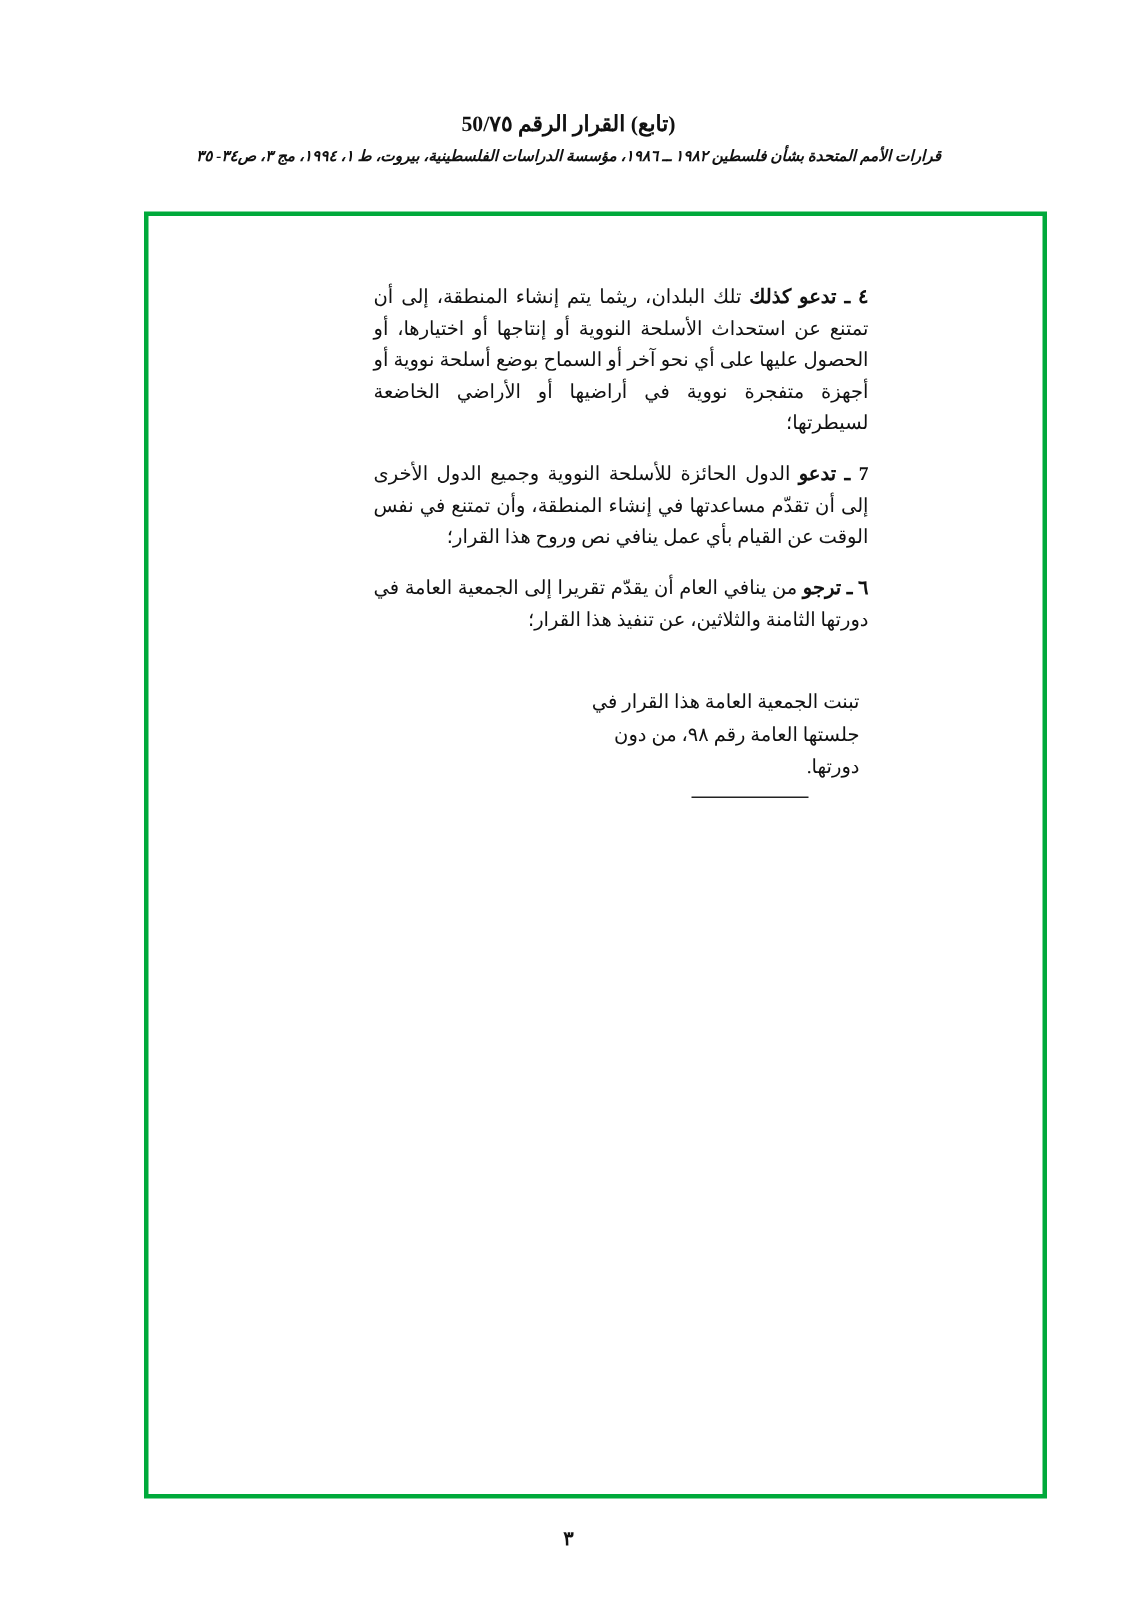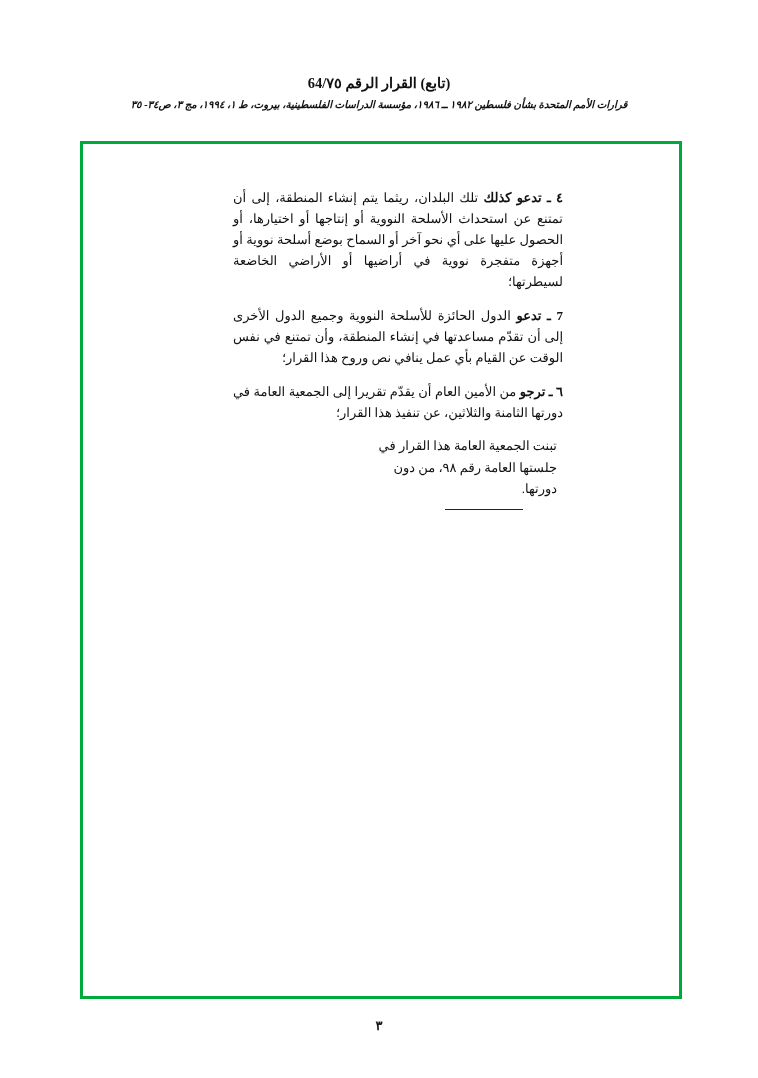--- a/index.html
+++ b/index.html
@@ -46,21 +46,21 @@
     color: #111;
     direction: rtl;
     line-height: 1.35;
     white-space: nowrap;
     font-style: italic;
   }
 
   .frame {
     position: absolute;
     top: 141px;
-    left: 80px;
+    left: 96px;
     width: 602px;
     height: 858px;
     border: 3px solid #00a93b;
     box-sizing: border-box;
     background: #fff;
   }
 
   .content {
     position: absolute;
     top: 30px;
@@ -76,21 +76,21 @@
     line-height: 1.62;
     margin-bottom: 2px;
     direction: rtl;
   }
 
   .para .lead {
     font-weight: bold;
   }
 
   .closing {
-    margin-top: 12px;
+    margin-top: 34px;
     font-size: 13px;
     line-height: 1.62;
     direction: rtl;
     text-align: left;
     margin-right: 6px;
   }
 
   .closing div {
     white-space: nowrap;
   }
@@ -113,37 +113,37 @@
     font-weight: bold;
     color: #111;
   }
 </style>
 </head>
 <body>
 
 <div class="page">
 
   <div class="header">
-    <div class="doc-title">(تابع) القرار الرقم 64/٧٥</div>
+    <div class="doc-title">(تابع) القرار الرقم 50/٧٥</div>
     <div class="doc-source">قرارات الأمم المتحدة بشأن فلسطين ١٩٨٢ ــ ١٩٨٦، مؤسسة الدراسات الفلسطينية، بيروت، ط ١، ١٩٩٤، مج ٣، ص٣٤- ٣٥</div>
   </div>
 
   <div class="frame">
     <div class="content">
 
       <p class="para">
         <span class="lead">٤ ـ تدعو كذلك</span><span> تلك البلدان، ريثما يتم إنشاء المنطقة، إلى أن تمتنع عن استحداث الأسلحة النووية أو إنتاجها أو اختيارها، أو الحصول عليها على أي نحو آخر أو السماح بوضع أسلحة نووية أو أجهزة متفجرة نووية في أراضيها أو الأراضي الخاضعة لسيطرتها؛</span>
       </p>
 
       <p class="para">
         <span class="lead">7 ـ تدعو</span><span> الدول الحائزة للأسلحة النووية وجميع الدول الأخرى إلى أن تقدّم مساعدتها في إنشاء المنطقة، وأن تمتنع في نفس الوقت عن القيام بأي عمل ينافي نص وروح هذا القرار؛</span>
       </p>
 
       <p class="para">
-        <span class="lead">٦ ـ ترجو</span><span> من الأمين العام أن يقدّم تقريرا إلى الجمعية العامة في دورتها الثامنة والثلاثين، عن تنفيذ هذا القرار؛</span>
+        <span class="lead">٦ ـ ترجو</span><span> من ينافي العام أن يقدّم تقريرا إلى الجمعية العامة في دورتها الثامنة والثلاثين، عن تنفيذ هذا القرار؛</span>
       </p>
 
 
       <div class="closing">
         <div>تبنت الجمعية العامة هذا القرار في</div>
         <div>جلستها العامة رقم ٩٨، من دون</div>
         <div>دورتها.</div>
         <div class="rule"></div>
       </div>
 

